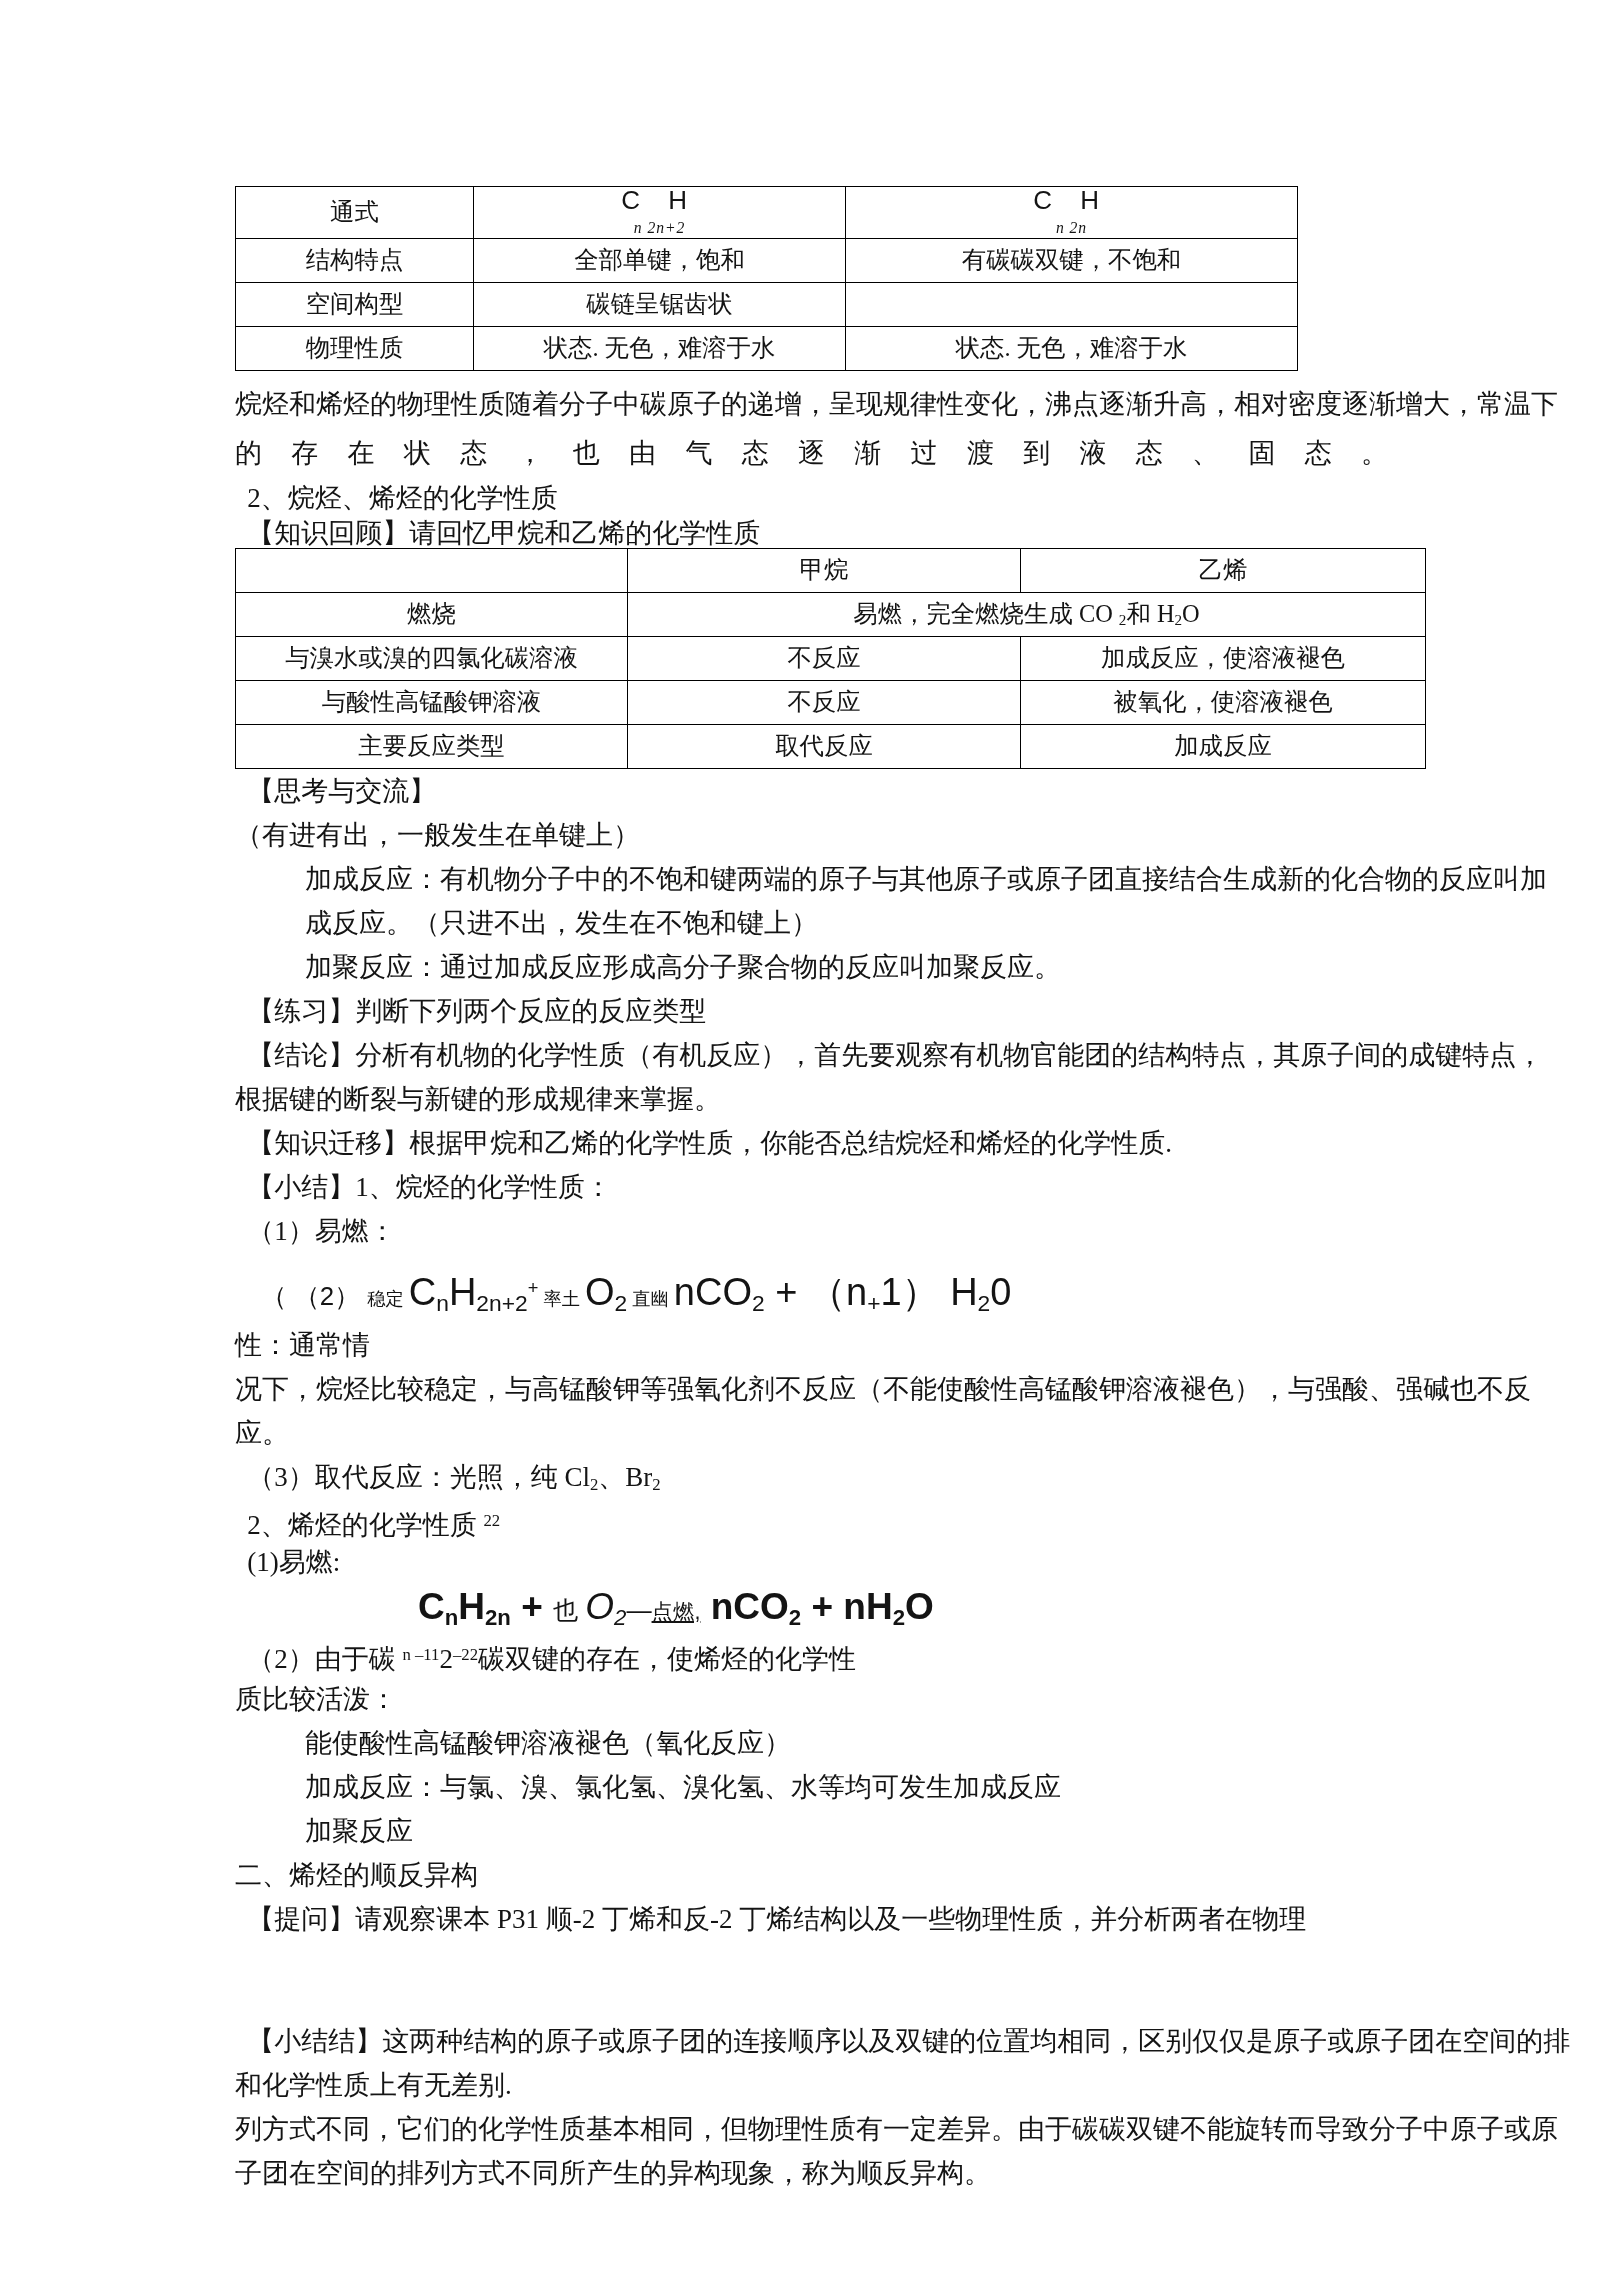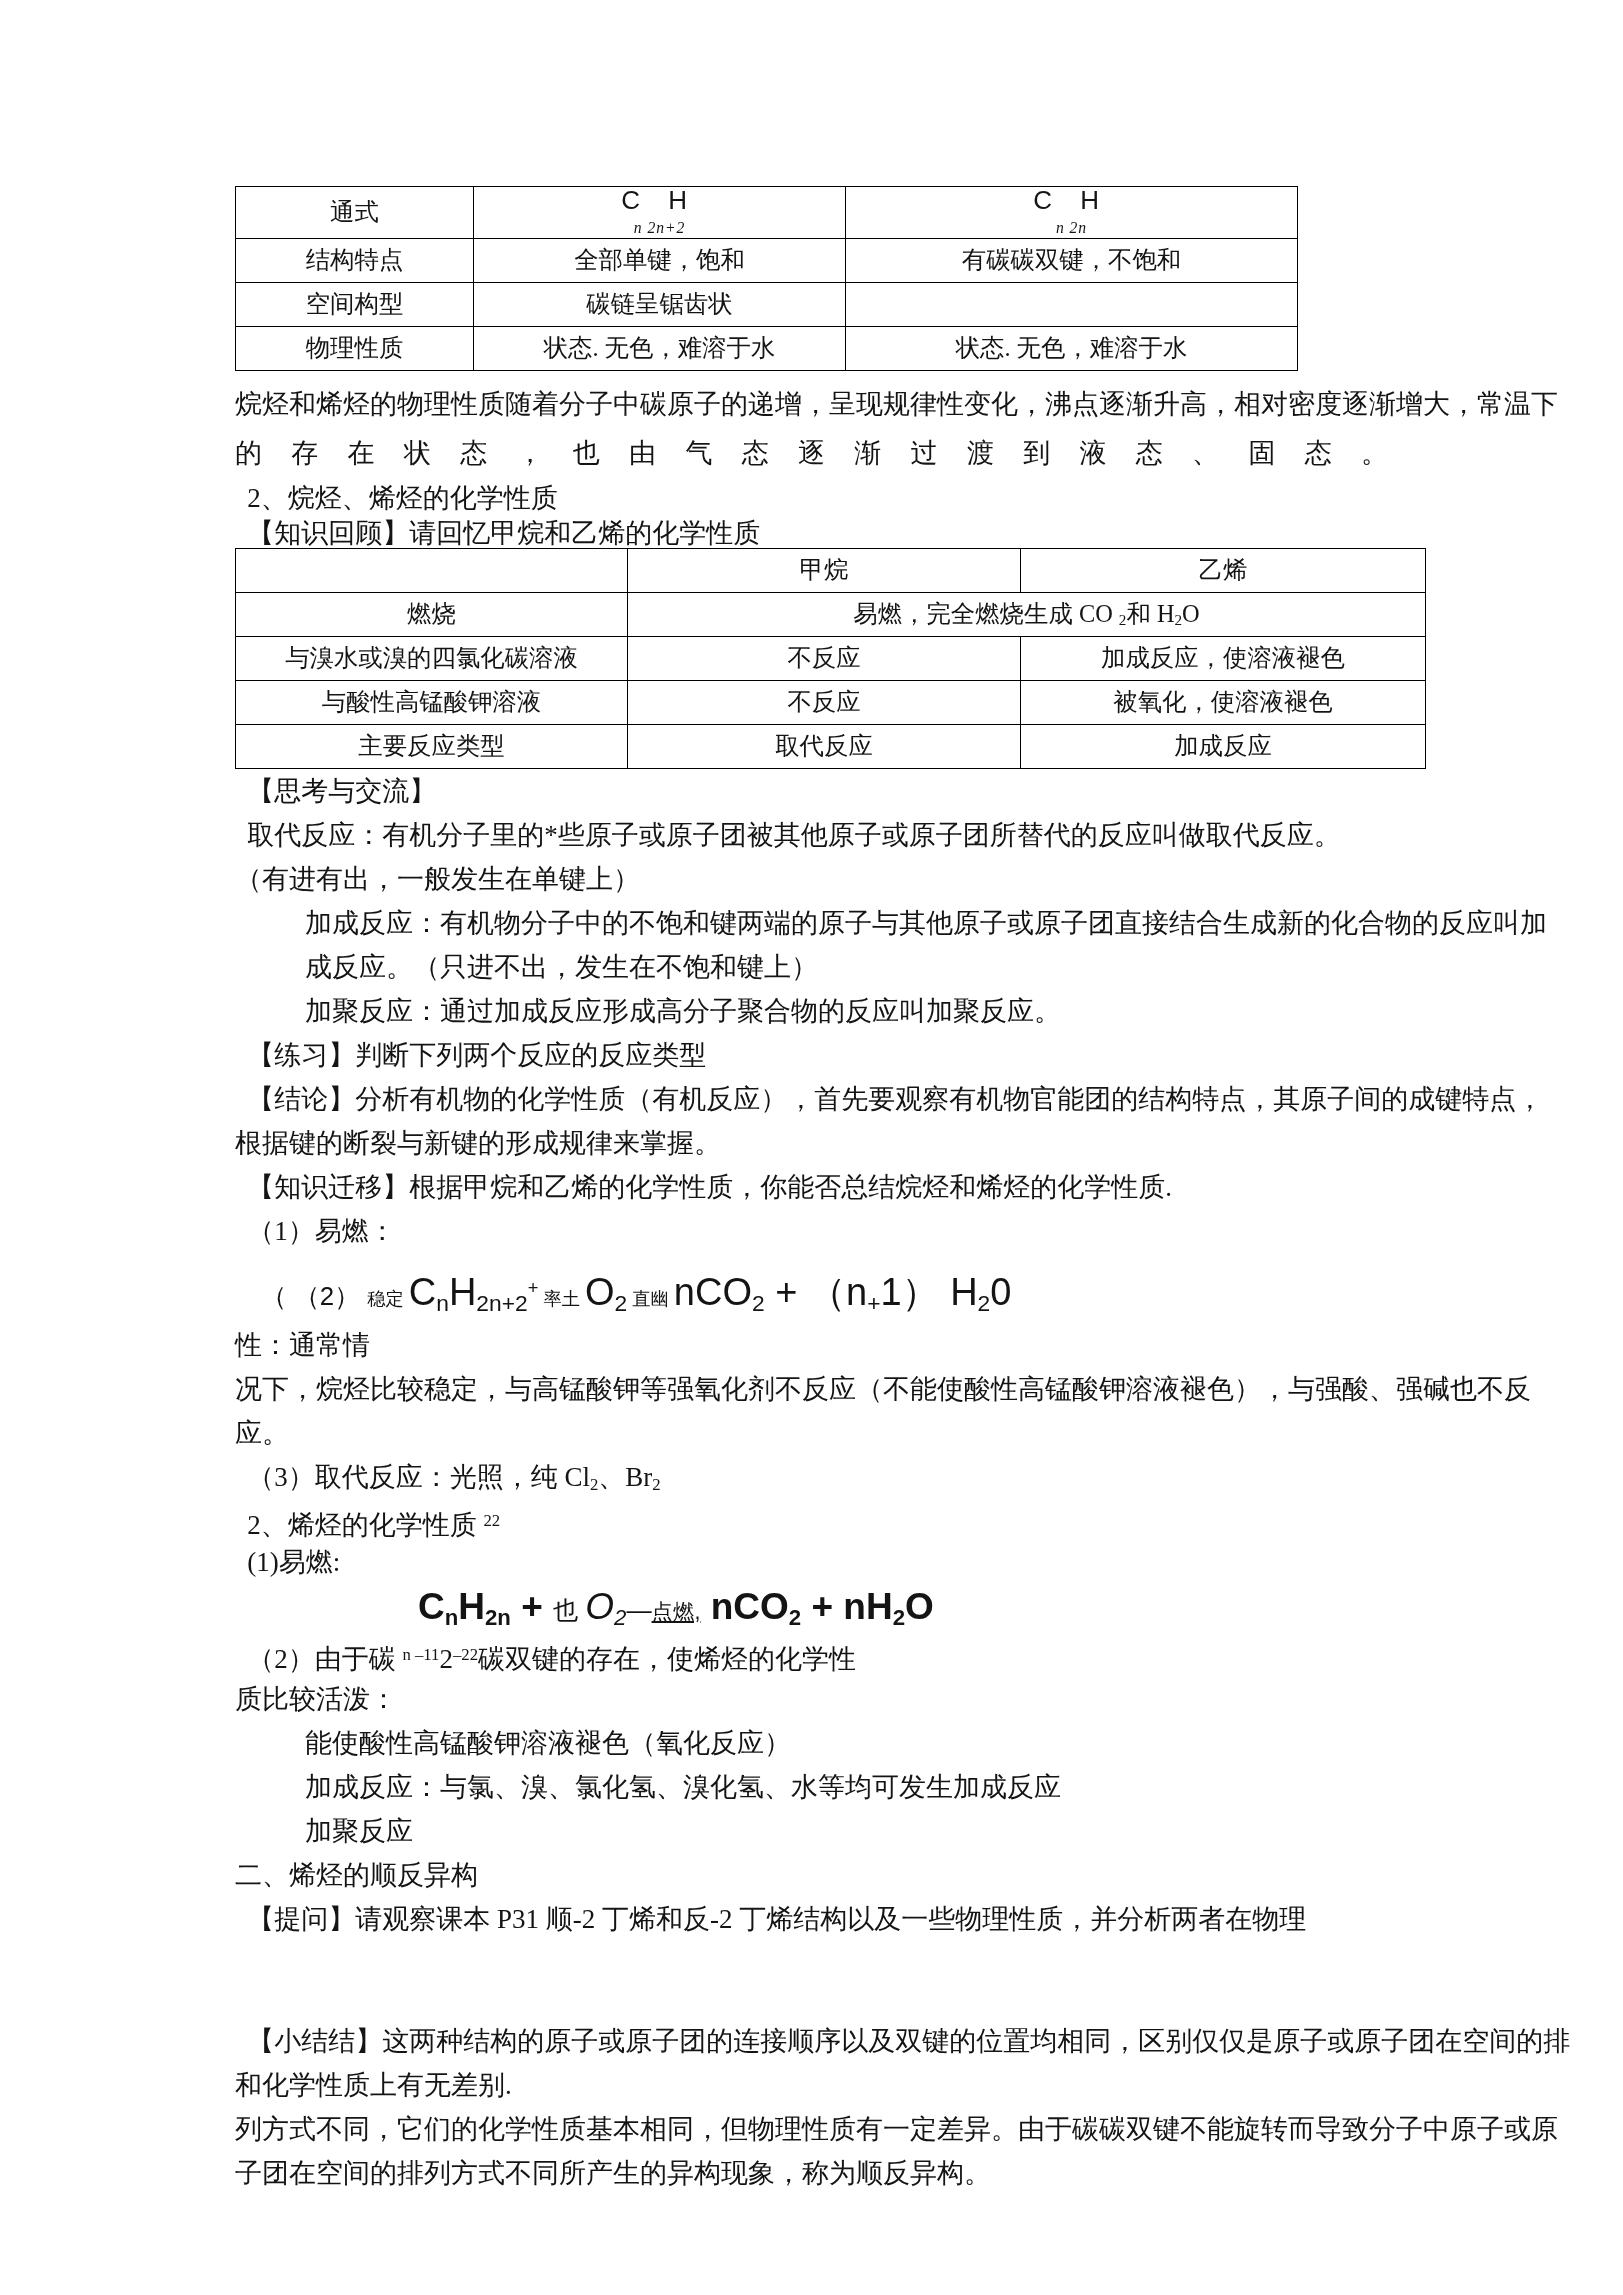--- a/index.html
+++ b/index.html
@@ -138,29 +138,29 @@
     </tr>
     <tr>
       <td>主要反应类型</td>
       <td>取代反应</td>
       <td>加成反应</td>
     </tr>
   </tbody>
     </table>
 
   <div class="t-line ind1">【思考与交流】</div>
-  <div class="t-line ind1">取代反应：有机分子里的*些原子或原子团被其他原子或原子团所替代的反应叫做取代反应。</div>
   <div class="t-line">（有进有出，一般发生在单键上）</div>
   <div class="t-line ind2">加成反应：有机物分子中的不饱和键两端的原子与其他原子或原子团直接结合生成新的化合物的反应叫加</div>
   <div class="t-line ind2">成反应。（只进不出，发生在不饱和键上）</div>
   <div class="t-line ind2">加聚反应：通过加成反应形成高分子聚合物的反应叫加聚反应。</div>
   <div class="t-line ind1">【练习】判断下列两个反应的反应类型</div>
   <div class="t-line ind1">【结论】分析有机物的化学性质（有机反应），首先要观察有机物官能团的结构特点，其原子间的成键特点，</div>
   <div class="t-line">根据键的断裂与新键的形成规律来掌握。</div>
   <div class="t-line ind1">【知识迁移】根据甲烷和乙烯的化学性质，你能否总结烷烃和烯烃的化学性质.</div>
+  <div class="t-line ind1">【小结】1、烷烃的化学性质：</div>
   <div class="t-line ind1">（1）易燃：</div>
 
   <div class="equation-1"><span class="seg-mid">（ </span><span class="seg-mid">（2） </span><span class="seg-small">稳定 </span><span>C</span><span class="seg-bsub">n</span><span>H</span><span class="seg-bsub">2n+2</span><span class="seg-bsup">+</span><span class="seg-small"> 率土 </span><span>O</span><span class="seg-bsub">2</span><span class="seg-small"> 直幽 </span><span>nCO</span><span class="seg-bsub">2</span><span> + </span><span>（n</span><span class="seg-bsub">+</span><span>1） </span><span>H</span><span class="seg-bsub">2</span><span>0</span></div>
 
   <div class="t-line">性：通常情</div>
   <div class="t-line">况下，烷烃比较稳定，与高锰酸钾等强氧化剂不反应（不能使酸性高锰酸钾溶液褪色），与强酸、强碱也不反</div>
   <div class="t-line">应。</div>
   <div class="t-line ind1"><span>（3）取代反应：光照，纯 Cl</span><span class="seg-sub">2</span><span>、Br</span><span class="seg-sub">2</span></div>
   <div class="t-line ind1"><span>2、烯烃的化学性质 </span><span class="seg-sup">22</span></div>
   <div class="t-line h44 ind1">(1)易燃:</div>

